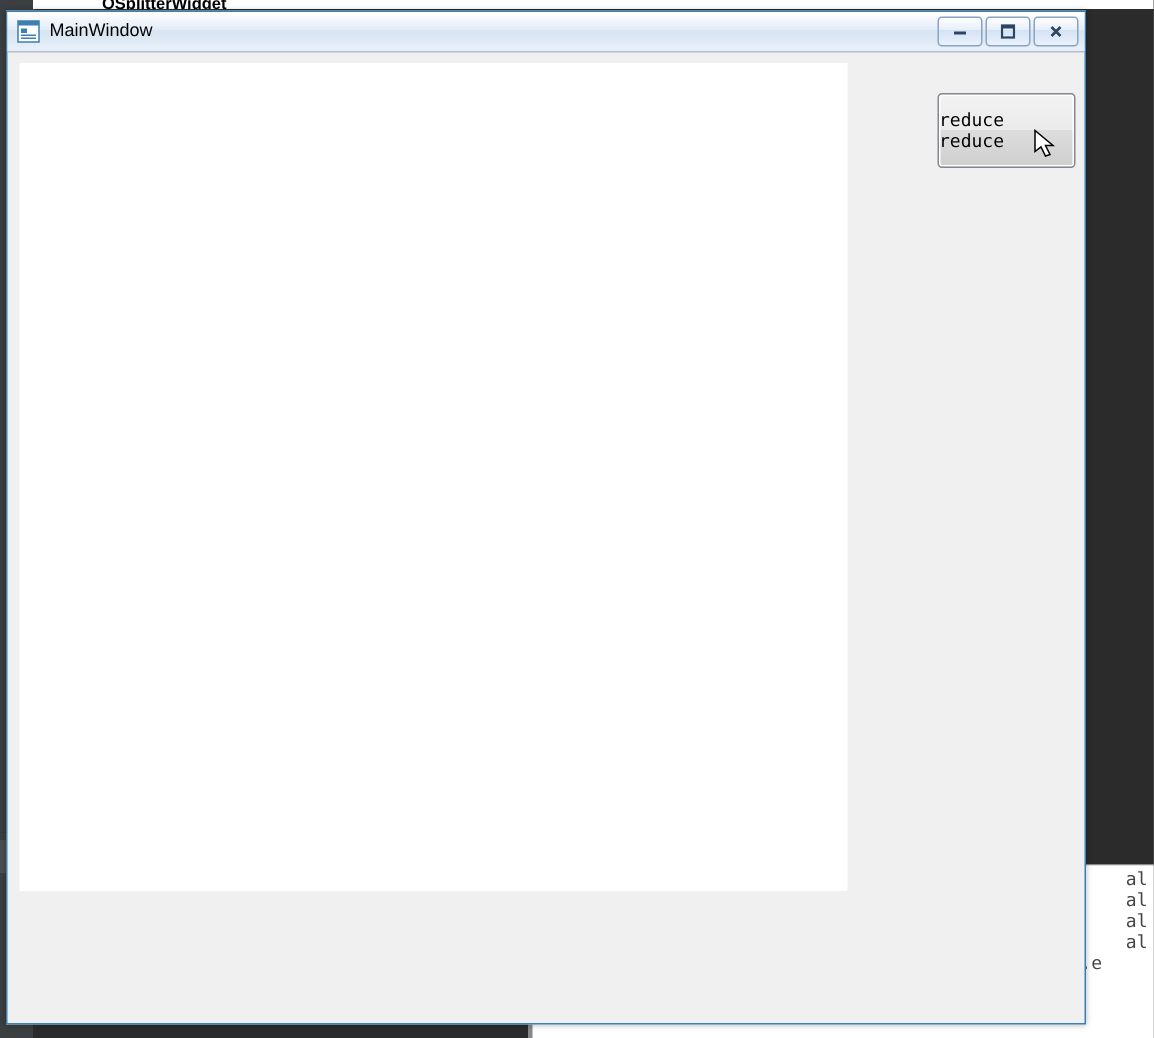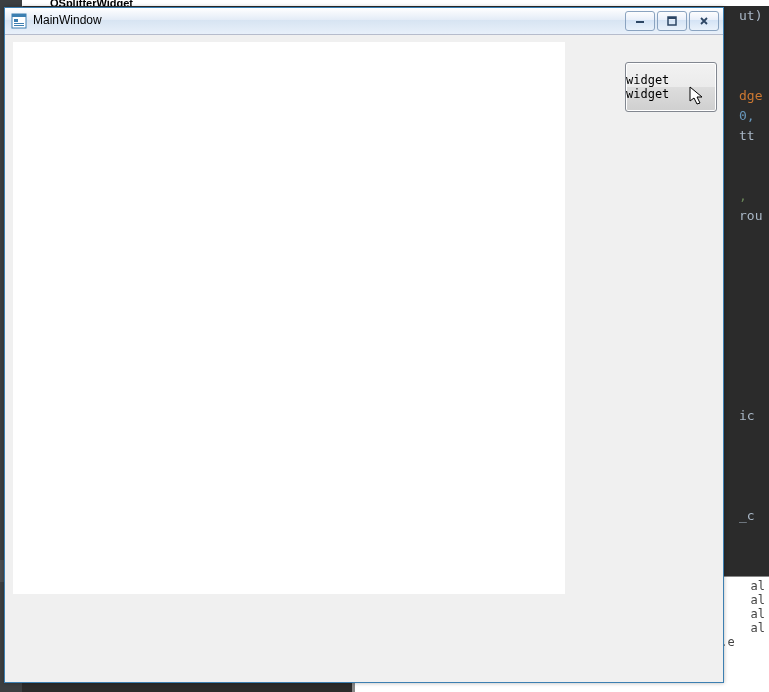--- a/index.html
+++ b/index.html
@@ -1,19 +1,19 @@
 <!DOCTYPE html>
 <html><head>
 <meta charset="utf-8">
 <style>
   html,body{margin:0;padding:0;width:769px;height:692px;font-family:"SimSun","NSimSun",monospace;font-size:12px;overflow:hidden;background:#2b2b2b;}
   
   .bg{position:absolute;inset:0;background:#2b2b2b;color:#a9b7c6;}
   .bg-left{position:absolute;left:0;top:0;width:22px;height:555px;background:#3c3f41;border-right:1px solid #515151;}
-  .bg-top{position:absolute;left:22px;top:0;right:0;height:6px;background:#fff;color:#000;font-weight:bold;font-family:Arial,sans-serif;font-size:11px;line-height:6px;padding-left:28px;overflow:hidden;}
+  .bg-top{position:absolute;left:22px;top:0;right:0;height:6px;background:#fff;color:#000;font-weight:bold;font-family:Arial,sans-serif;font-size:11px;line-height:6px;padding-left:46px;overflow:hidden;}
   .bg-code{position:absolute;right:0;top:6px;width:30px;height:670px;color:#a9b7c6;font-family:Consolas,monospace;font-size:13px;line-height:20px;white-space:pre;overflow:hidden;}
   .bg-code .p{color:#cc7832;} .bg-code .n{color:#6897bb;} .bg-code .s{color:#6a8759;}
   .bg-bottom-left{position:absolute;left:0;top:555px;width:22px;bottom:0;background:#3c3f41;border-right:1px solid #515151;}
   .bg-output{position:absolute;left:22px;bottom:0;right:0;height:115px;background:#fff;border-top:1px solid #888;}
   .bg-output-left{position:absolute;left:0;top:0;width:330px;height:100%;background:#2b2b2b;}
   .bg-output-right{position:absolute;left:330px;right:0;top:0;bottom:0;border-left:3px solid #888;background:#fff;color:#444;font-family:Consolas,monospace;font-size:12px;line-height:14px;white-space:pre;overflow:hidden;padding:2px 4px;}
   .bg-left-tab{position:absolute;left:0;top:560px;width:22px;height:22px;writing-mode:vertical-rl;text-orientation:mixed;font-size:10px;color:#bbb;background:#4b4e50;text-align:center;}
   
   
   .window{position:absolute;left:4px;top:7px;width:718px;height:674px;background:#f0f0f0;border:1px solid #3c7fb1;box-shadow:0 0 4px rgba(0,0,0,.3);}
@@ -33,46 +33,20 @@
   .qt-btn.active{background:linear-gradient(#eaf6fd,#d9f0fc 49%,#bee6fd 50%,#a7d9f5);border-color:#3c7fb1;}
   
   .cursor{position:absolute;left:689px;top:86px;width:18px;height:20px;pointer-events:none;z-index:100;}
 </style>
 </head>
 <body>
 
 <div class="bg">
   <div class="bg-left"></div>
   <div class="bg-top">QSplitterWidget</div>
-  <div class="bg-code"><span>ut)</span>
-
-
-
-<span class="p">dge</span>
-<span class="n">0,</span>
-<span>tt</span>
-
-
-<span class="s">,</span>
-<span>rou</span>
-
-
-
-
-
-
-
-
-
-<span>ic</span>
-
-
-
-
-<span>_c</span></div>
   <div class="bg-bottom-left"></div>
   <div class="bg-left-tab">widg</div>
   <div class="bg-output">
     <div class="bg-output-left"></div>
     <div class="bg-output-right"><div style="text-align:right"><span>al</span>
 <span>al</span>
 <span>al</span>
 <span>al</span></div><span>C:\Users\Administrator\Desktop\bin\QListWidgetDemo.e</span></div>
   </div>
 </div>
@@ -105,21 +79,21 @@
         <svg width="10" height="10" viewBox="0 0 10 10">
             <path d="M2 2 L8 8 M8 2 L2 8" stroke="#2d4664" stroke-width="1.8"></path>
           </svg>
       </div>
     </div>
   </div>
 
   <div class="client">
     <div class="canvas-area"></div>
     <div class="side-btns">
-      <div class="qt-btn">widget widget</div>
+      <div class="qt-btn">reduce reduce</div>
     </div>
   </div>
 </div>
 
 <div class="cursor">
   <svg width="18" height="20" viewBox="0 0 18 20">
     <path d="M1 1 L1 15 L5 12 L8 18 L11 17 L8 11 L13 11 Z" fill="#fff" stroke="#000" stroke-width="1"></path>
   </svg>
 </div>
 

